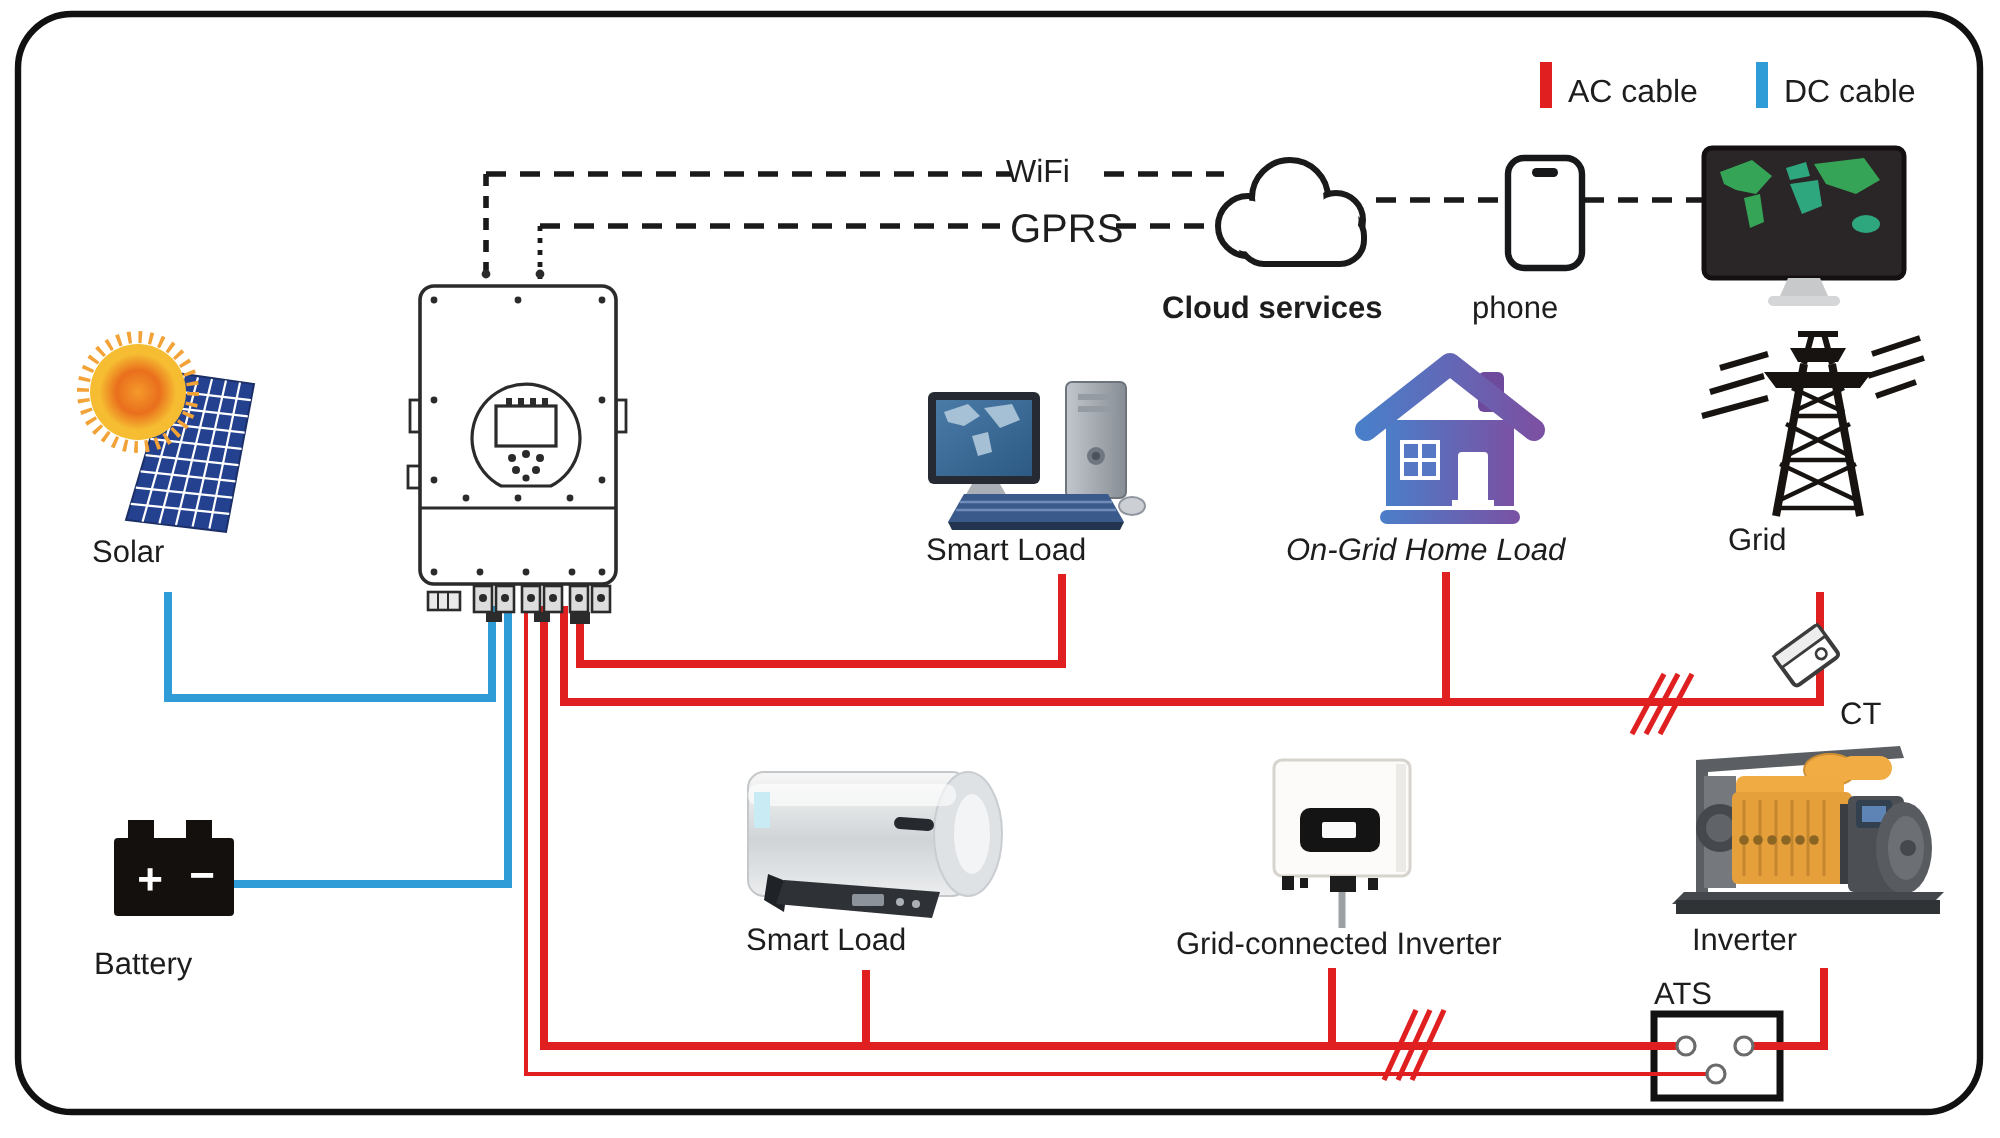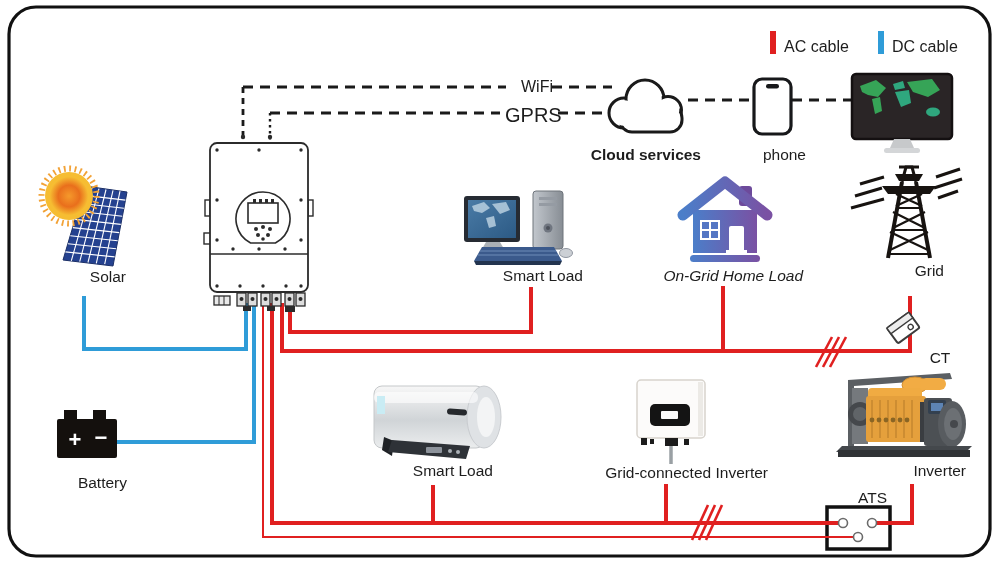--- a/index.html
+++ b/index.html
@@ -1,21 +1,21 @@
 <!DOCTYPE html>
 <html style="--ac: #e02020; --dc: #2f9cd8; --ink: #1d1d1d;"><head>
 <meta charset="utf-8">
 <style>
   :root{ --ac:#e02020; --dc:#2f9cd8; --ink:#1d1d1d; }
   html,body{margin:0;padding:0;background:#fff;}
   #canvas{position:relative;width:1000px;height:569px;background:#fff;overflow:hidden;
           font-family:"Liberation Sans",sans-serif;color:var(--ink);}
   #art{position:absolute;left:0;top:0;}
-  .lbl{position:absolute;font-size:15.5px;line-height:1.15;text-align:right;white-space:nowrap;color:var(--ink);}
-  .lbl.left{text-align:center;}
+  .lbl{position:absolute;font-size:15.5px;line-height:1.15;text-align:left;white-space:nowrap;color:var(--ink);}
+  .lbl.left{text-align:left;}
   .legend-swatch{position:absolute;width:6px;height:23px;}
   .sw-ac{background:var(--ac);}
   .sw-dc{background:var(--dc);}
   
   .wire{fill:none;stroke-width:4;}
   .ac{stroke:var(--ac);}
   .dc{stroke:var(--dc);}
   .thin{stroke-width:2;}
   .comm{fill:none;stroke:#1a1a1a;stroke-width:2.8;stroke-dasharray:10 7;}
   .commv{fill:none;stroke:#1a1a1a;stroke-width:2.8;stroke-dasharray:6 5;}

